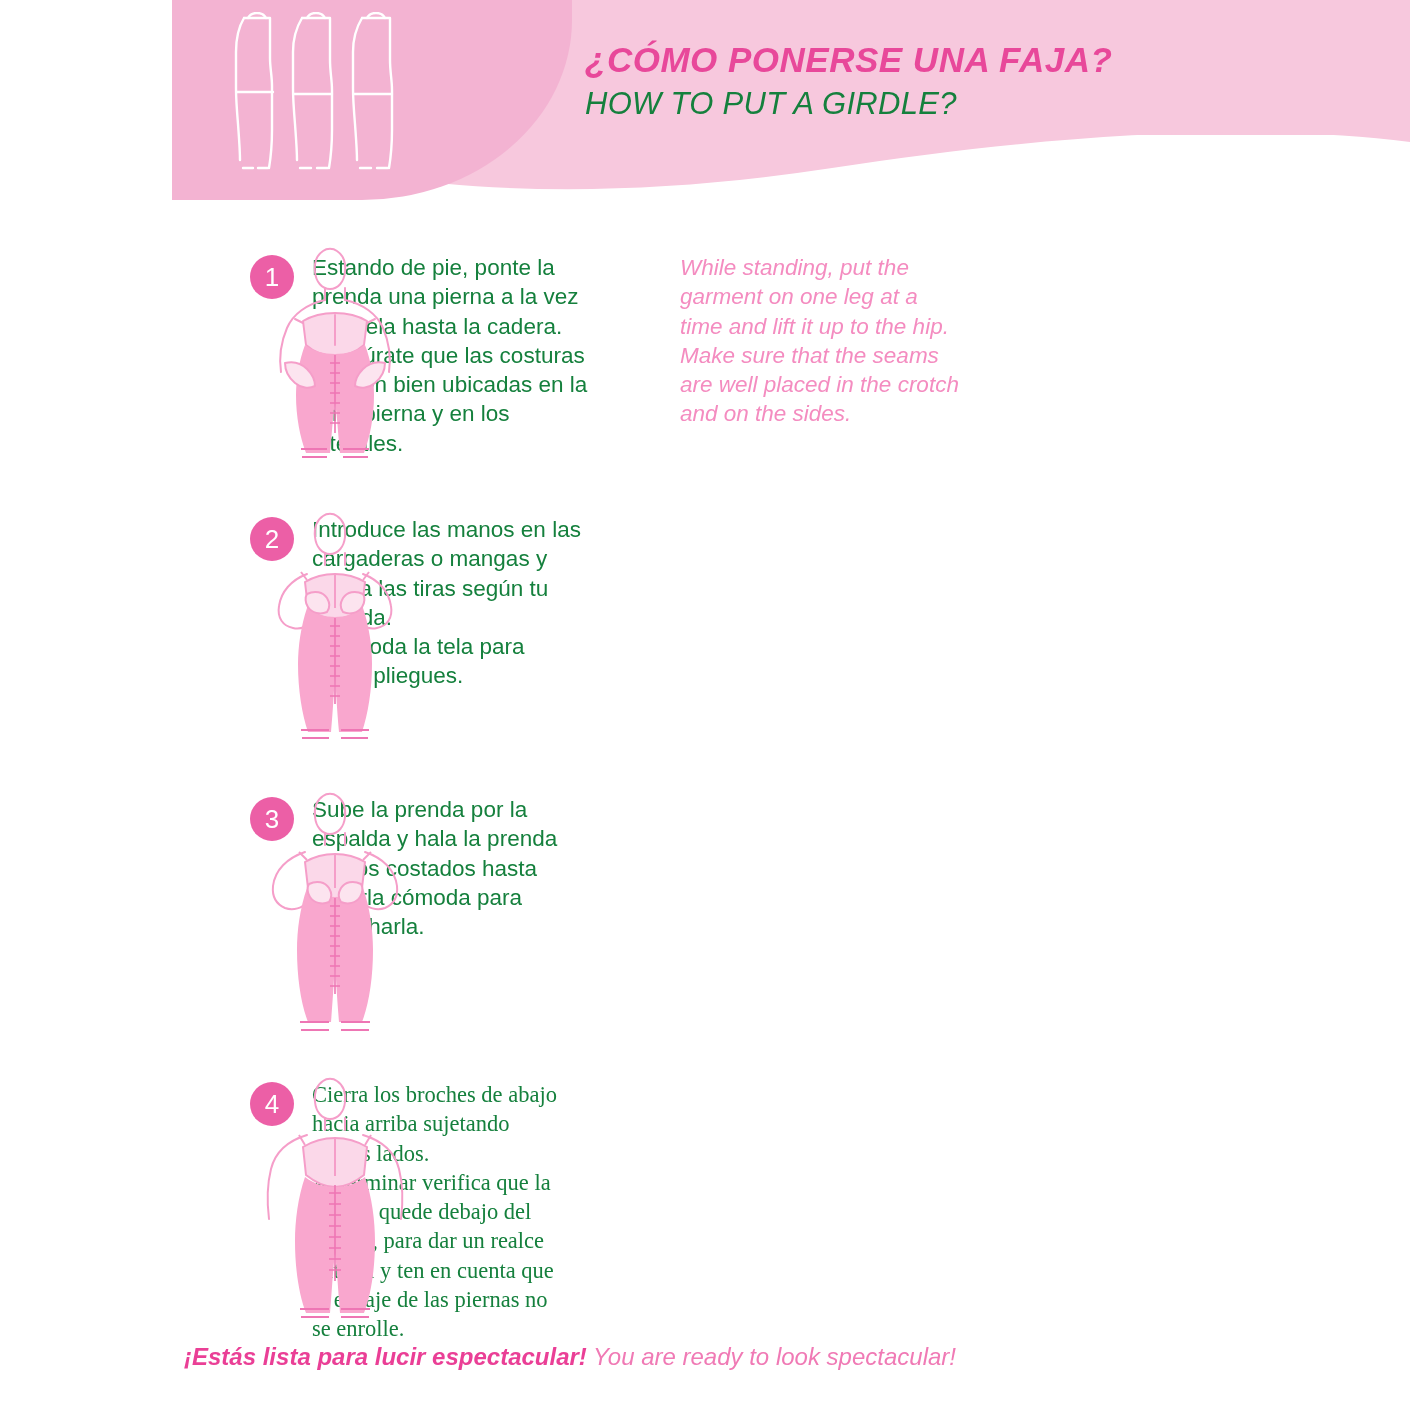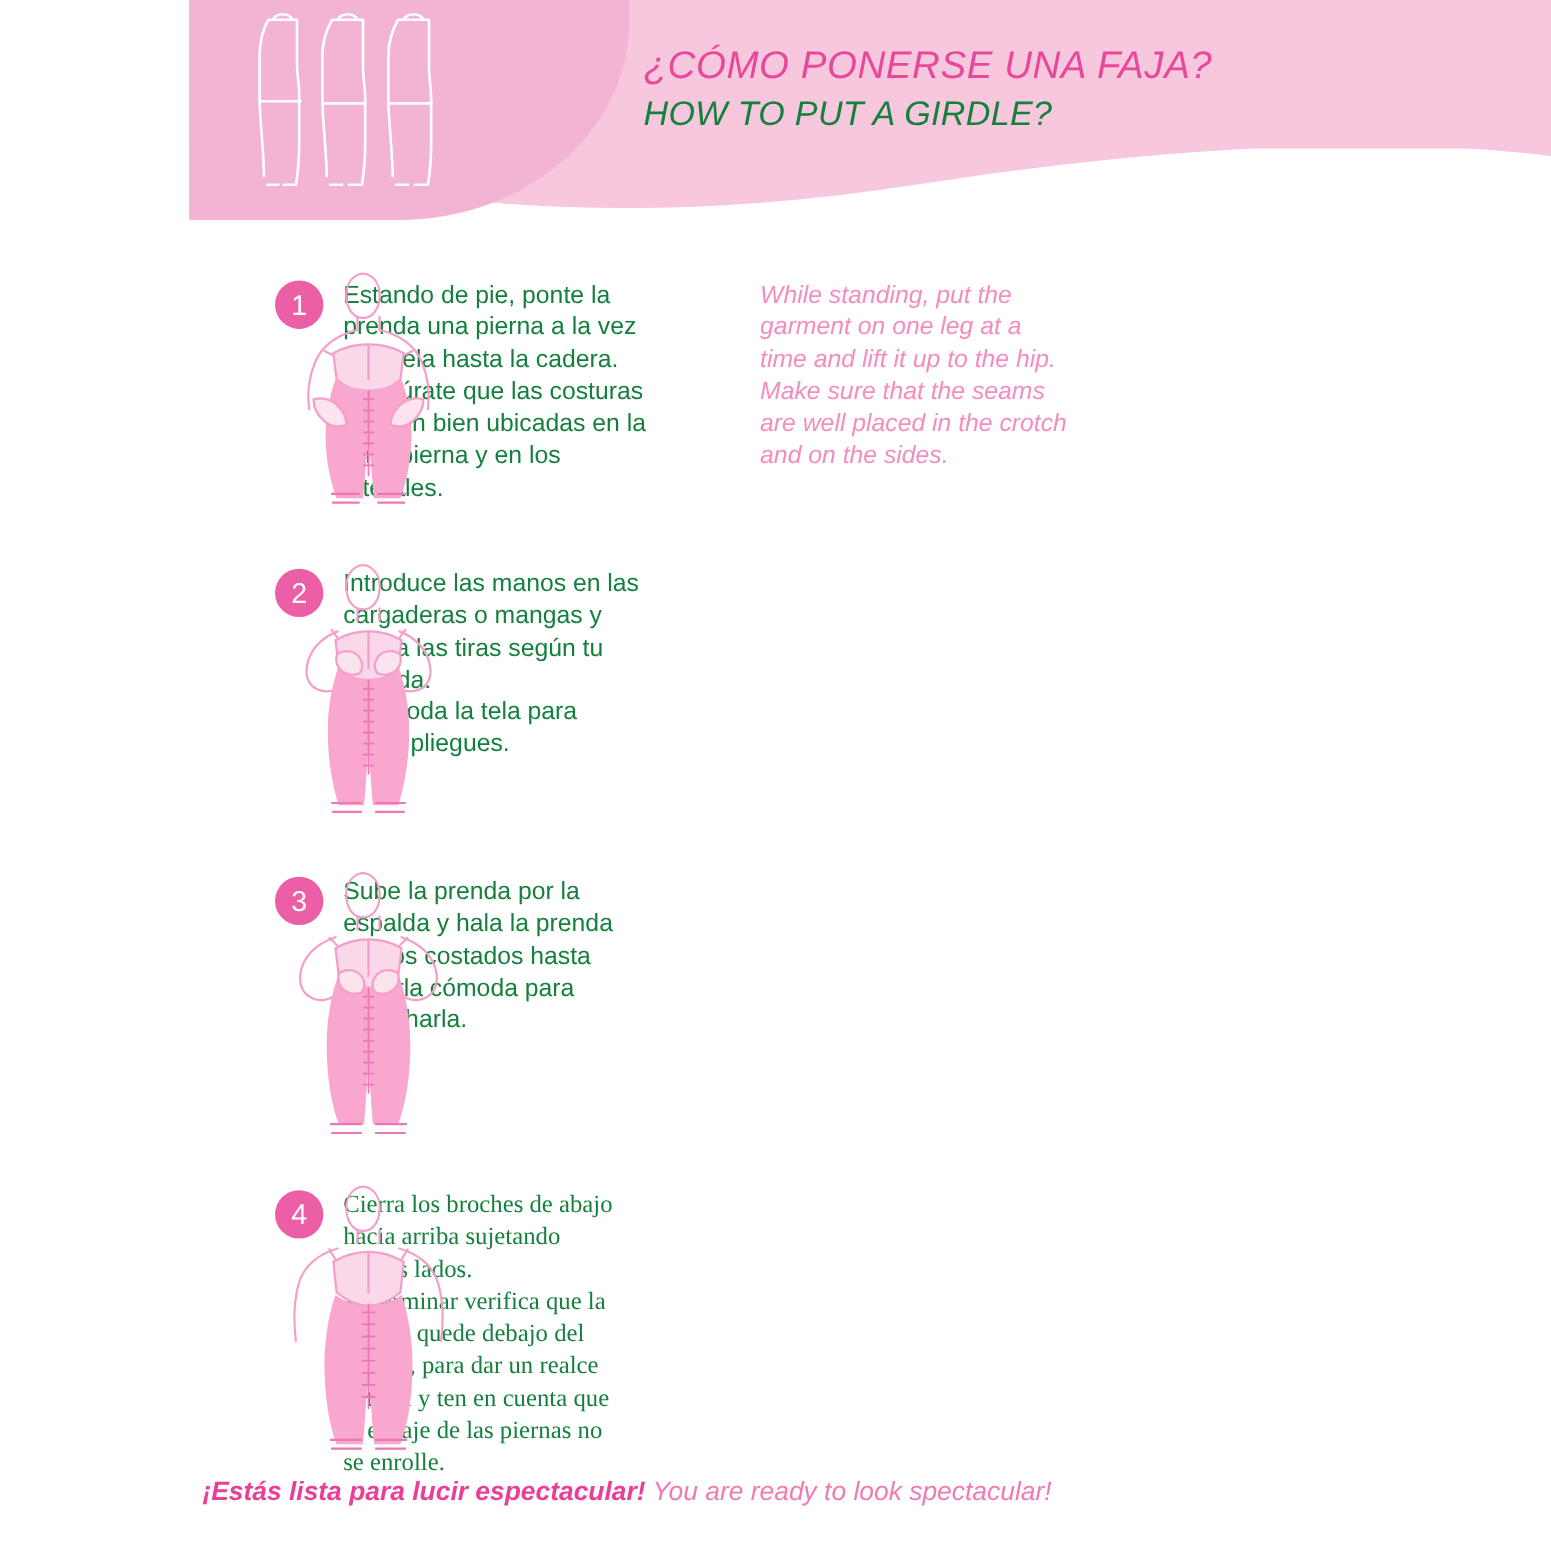--- a/index.html
+++ b/index.html
@@ -48,21 +48,21 @@
     border-bottom-right-radius: 210px 180px;
   }
   .header-titles {
     position: absolute;
     left: 585px;
     top: 40px;
     width: 800px;
   }
   .title-es {
     font-size: 35px;
-    font-weight: normal;
+    font-weight: bold;
     font-style: italic;
     letter-spacing: 0.5px;
     color: #e8489a;
     margin: 0 0 6px 0;
     line-height: 1.15;
   }
   .title-en {
     font-size: 31px;
     font-style: italic;
     color: #15803d;
@@ -120,21 +120,21 @@
   }
   .step-text-en {
     flex: 0 0 350px;
     width: 350px;
     color: #f48cc0;
     font-size: 22.5px;
     font-style: italic;
     line-height: 1.30;
     white-space: pre-line;
     margin-top: 2px;
-    margin-left: 34px;
+    margin-left: 23px;
   }
 
   .step1 { margin-top: 18px; height: 265px; }
   .step2 { margin-top: 0px;  height: 280px; }
   .step3 { margin-top: 0px;  height: 285px; }
   .step4 { margin-top: 0px;  height: 275px; }
 
   .step1 .step-text-es, .step1 .step-text-en { padding-top: 8px; }
   .step1 .step-num { margin-top: 12px; }
   .step2 .step-text-es, .step2 .step-text-en { padding-top: 5px; }

